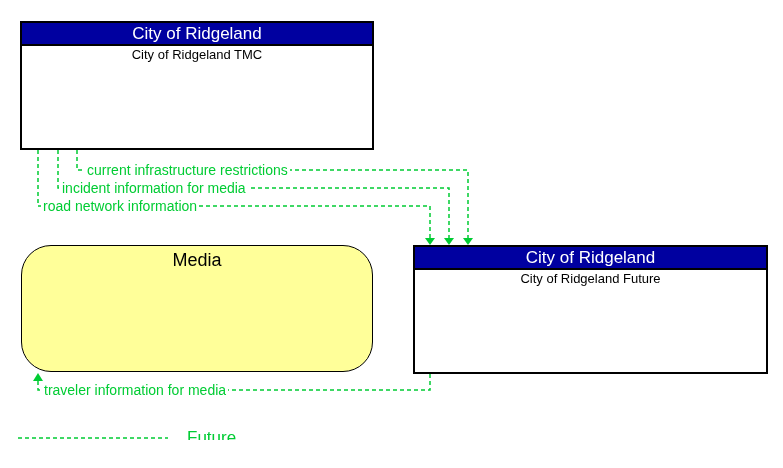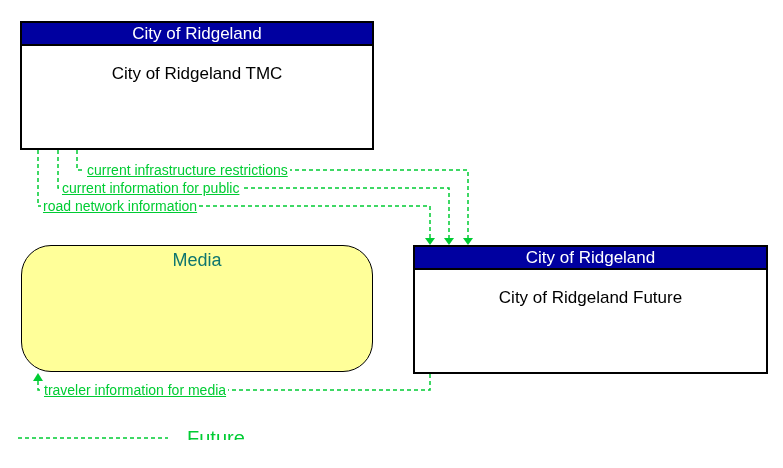--- a/index.html
+++ b/index.html
@@ -13,37 +13,37 @@
   }
   .wires{position:absolute;left:0;top:0;pointer-events:none;}
   .dash{fill:none;stroke:var(--flow-green);stroke-width:1.5;stroke-dasharray:4 3;}
   .arrow{fill:var(--flow-green);stroke:none;}
   .box{position:absolute;box-sizing:border-box;background:#fff;border:2px solid var(--box-border);}
   .box-header{
     height:21px;line-height:21px;background:var(--header-bg);color:var(--header-text);
     text-align:center;font-size:17px;border-bottom:2px solid var(--box-border);
     white-space:nowrap;overflow:hidden;
   }
-  .box-title{margin-top:18px;text-align:center;font-size:17px;color:#000;white-space:nowrap;}
+  .box-title{margin-top:1px;text-align:center;font-size:13px;color:#000;white-space:nowrap;}
   .tmc-box{left:20px;top:21px;width:354px;height:129px;}
   .website-box{left:413px;top:245px;width:355px;height:129px;}
   .media-box{
     position:absolute;box-sizing:border-box;left:21px;top:245px;width:352px;height:127px;
     background:var(--media-fill);border:1.5px solid var(--box-border);border-radius:30px;
   }
-  .media-title{margin-top:4px;text-align:center;font-size:18px;color:#0f766e;}
+  .media-title{margin-top:4px;text-align:center;font-size:18px;color:#000000;}
   .flowlabel{
     position:absolute;font-size:14px;line-height:16px;color:var(--flow-green);
-    background:var(--page-bg);padding:0 2px;white-space:nowrap;text-decoration:underline;
+    background:var(--page-bg);padding:0 2px;white-space:nowrap;
   }
   .lbl-current{left:85px;top:162px;}
   .lbl-incident{left:60px;top:180px;}
   .lbl-road{left:41px;top:198px;}
   .lbl-traveler{left:42px;top:382px;text-align:center;}
-  .legend-label{position:absolute;left:187px;top:430px;font-size:20px;line-height:16px;color:var(--flow-green);white-space:nowrap;}
+  .legend-label{position:absolute;left:187px;top:430px;font-size:17px;line-height:16px;color:var(--flow-green);white-space:nowrap;}
 </style>
 </head>
 <body>
 
 <div class="stage">
 
   <svg class="wires" width="783" height="468" viewBox="0 0 783 468" aria-hidden="true">
     <g>
       <polyline class="dash" points="77,150 77,170 468,170 468,240"></polyline>
       <polygon class="arrow" points="463,238 473,238 468,245"></polygon>
@@ -75,19 +75,19 @@
       <span>City of Ridgeland</span>
     </div>
     <div class="box-title">City of Ridgeland Future</div>
   </div>
 
   <div class="media-box">
     <div class="media-title">Media</div>
   </div>
 
   <span class="flowlabel lbl-current">current infrastructure restrictions</span>
-  <span class="flowlabel lbl-incident">current information for public</span>
+  <span class="flowlabel lbl-incident">incident information for media</span>
   <span class="flowlabel lbl-road">road network information</span>
   <span class="flowlabel lbl-traveler">traveler information for media</span>
 
   <span class="legend-label">Future</span>
 
 </div>
 
 </body></html>

